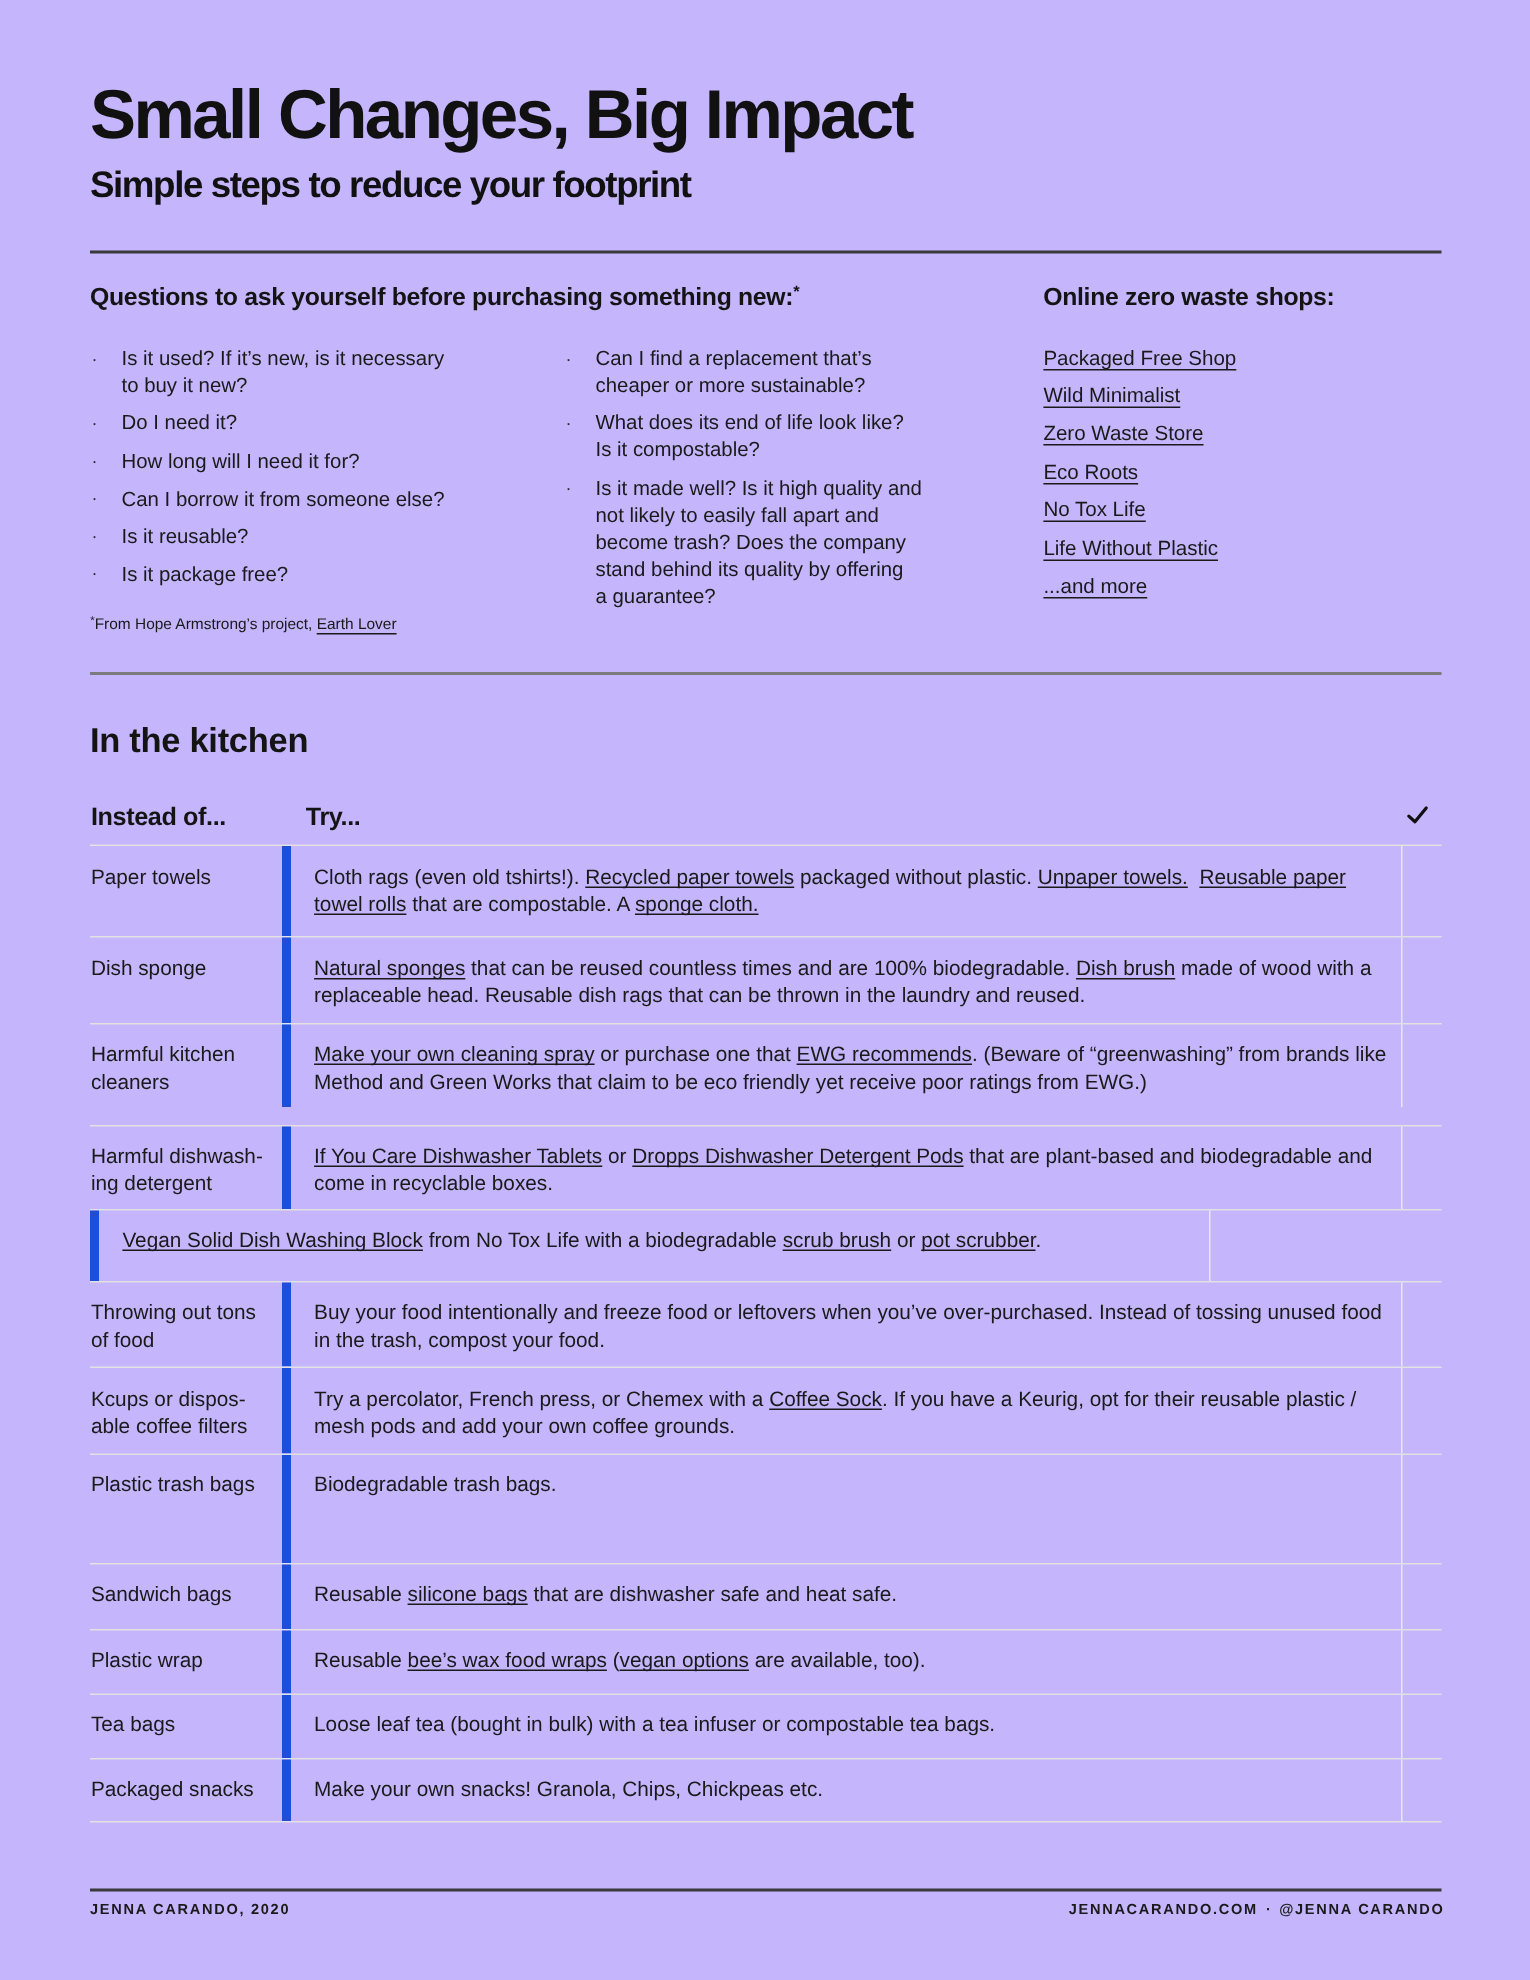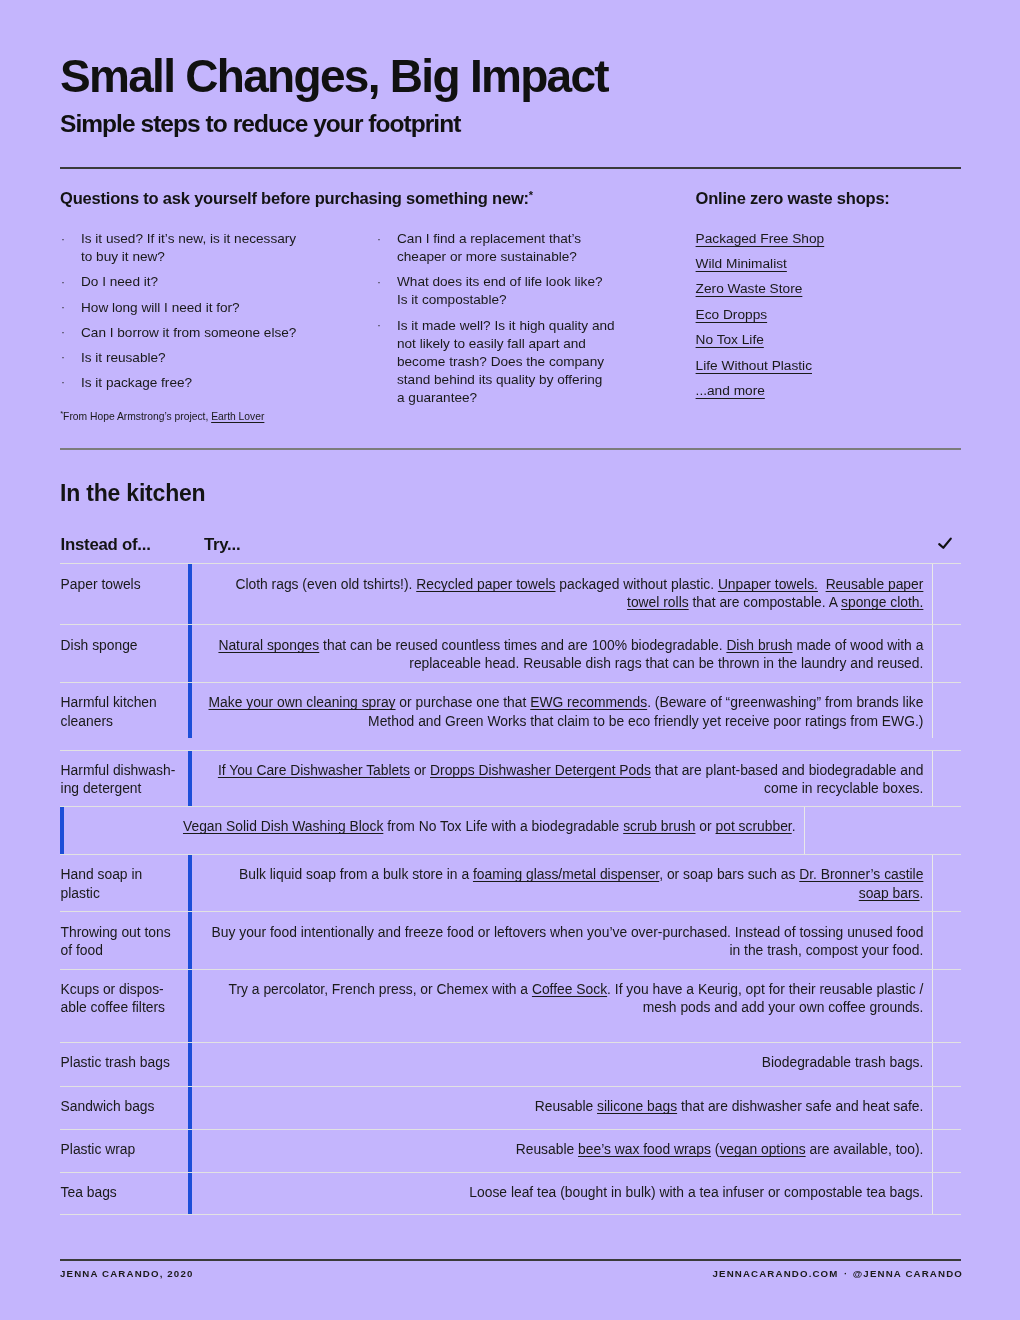--- a/index.html
+++ b/index.html
@@ -115,21 +115,21 @@
   .k-row:nth-child(11) { height:43.0px; }
   .k-row:nth-child(12) { height:43.0px; }
   .k-row:nth-child(13) { height:43.0px; }
   .k-row:nth-child(14) { height:43.1px; }
   .k-c1 {
     width:121.2px; flex:0 0 121.2px; padding:10.3px 6px 0 0.6px;
     hyphens:manual; box-sizing:content-box;
   }
   .k-c2 {
     flex:0 0 716px; width:716px; padding:10.3px 8.8px 0 15.6px;
-    border-left:4px solid #1d4ed8; box-sizing:content-box;text-align:right;
+    border-left:6px solid #1d4ed8; box-sizing:content-box;
   }
   .k-c3 { flex:1 1 auto; border-left:1px solid #e9e9e9; }
   .k-c2 u { text-decoration:underline; text-underline-offset:2.2px;
             text-decoration-thickness:1px; text-decoration-skip-ink:none;
             cursor:pointer; }
 
   
   .f-left {
     position:absolute; left:60px; top:1268.4px;
     font-size:9.7px; font-weight:700; letter-spacing:1.15px; color:#1a1a1a;
@@ -221,21 +221,21 @@
       </li>
   </ul>
 
   <div class="q-footnote"><span class="mark">*</span><span>From Hope Armstrong’s project, </span><a class="lnk">Earth Lover</a></div>
 
   <div class="shop-heading">Online zero waste shops:</div>
   <div class="shop-list">
     <a class="shop-item">Packaged Free Shop</a>
     <a class="shop-item">Wild Minimalist</a>
     <a class="shop-item">Zero Waste Store</a>
-    <a class="shop-item">Eco Dropps</a>
+    <a class="shop-item">Eco Roots</a>
     <a class="shop-item">No Tox Life</a>
     <a class="shop-item">Life Without Plastic</a>
     <a class="shop-item">...and more</a>
   </div>
 
   <div class="rule-mid"></div>
 
   <h2 class="k-heading">In the kitchen</h2>
 
   <div class="k-table">
@@ -266,25 +266,20 @@
     <div class="k-row">
       <div class="k-c1">Harmful dishwash­ing detergent</div>
       <div class="k-c2"><u>If You Care Dishwasher Tablets</u><span> or </span><u>Dropps Dishwasher Detergent Pods</u><span> that are plant-based and biodegradable and come in recyclable boxes.</span></div>
       <div class="k-c3"></div>
     </div>
     <div class="k-row">
       <div class="k-c2"><u>Vegan Solid Dish Washing Block</u><span> from No Tox Life with a biodegradable </span><u>scrub brush</u><span> or </span><u>pot scrubber</u><span>.</span></div>
       <div class="k-c3"></div>
     </div>
     <div class="k-row">
-      <div class="k-c1">Hand soap in plastic</div>
-      <div class="k-c2"><span>Bulk liquid soap from a bulk store in a </span><u>foaming glass/metal dispenser</u><span>, or soap bars such as </span><u>Dr. Bronner’s castile soap bars</u><span>.</span></div>
-      <div class="k-c3"></div>
-    </div>
-    <div class="k-row">
       <div class="k-c1">Throwing out tons of food</div>
       <div class="k-c2"><span>Buy your food intentionally and freeze food or leftovers when you’ve over-purchased. Instead of tossing unused food in the trash, compost your food.</span></div>
       <div class="k-c3"></div>
     </div>
     <div class="k-row">
       <div class="k-c1">Kcups or dispos­able coffee filters</div>
       <div class="k-c2"><span>Try a percolator, French press, or Chemex with a </span><u>Coffee Sock</u><span>. If you have a Keurig, opt for their reusable plastic / mesh pods and add your own coffee grounds.</span></div>
       <div class="k-c3"></div>
     </div>
     <div class="k-row">
@@ -298,20 +293,25 @@
       <div class="k-c3"></div>
     </div>
     <div class="k-row">
       <div class="k-c1">Plastic wrap</div>
       <div class="k-c2"><span>Reusable </span><u>bee’s wax food wraps</u><span> (</span><u>vegan options</u><span> are available, too).</span></div>
       <div class="k-c3"></div>
     </div>
     <div class="k-row">
       <div class="k-c1">Tea bags</div>
       <div class="k-c2"><span>Loose leaf tea (bought in bulk) with a tea infuser or compostable tea bags.</span></div>
+      <div class="k-c3"></div>
+    </div>
+    <div class="k-row">
+      <div class="k-c1">Packaged snacks</div>
+      <div class="k-c2"><span>Make your own snacks! Granola, Chips, Chickpeas etc.</span></div>
       <div class="k-c3"></div>
     </div>
   </div>
 
   <div class="rule-foot"></div>
   <div class="f-left">JENNA CARANDO, 2020</div>
   <div class="f-right"><span>JENNACARANDO.COM</span><span class="sep">·</span><span>@JENNA CARANDO</span></div>
 
 </div>
 

